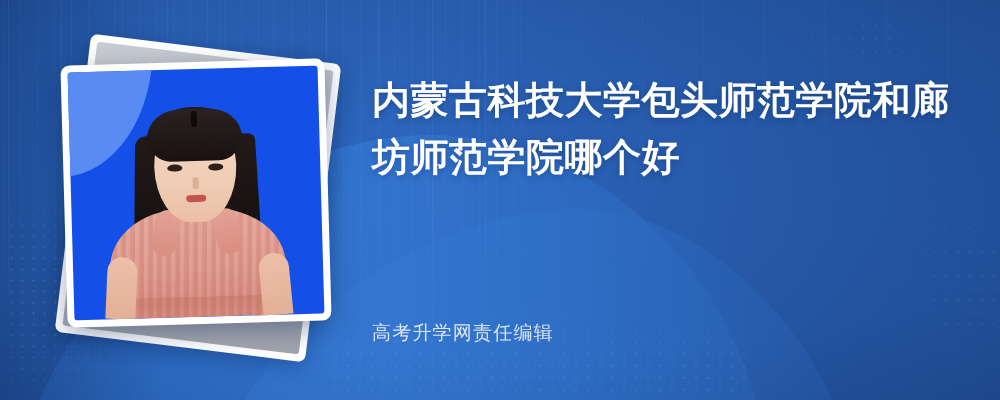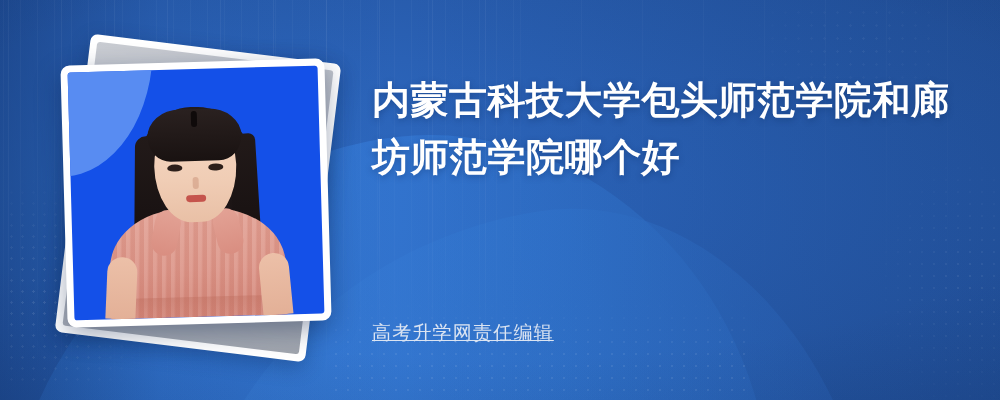--- a/index.html
+++ b/index.html
@@ -334,21 +334,20 @@
     text-shadow: 0 2px 5px rgba(10,36,85,0.35);
   }
   .author-role {
     position: absolute;
     left: 0px;
     top: 320px;
     color: #dbe4f2;
     font-size: 19px;
     font-weight: 400;
     letter-spacing: 1.2px;
-    text-decoration: underline;
   }
 </style>
 </head>
 <body>
 
 <div id="stage">
 
   <div class="bg-base"></div>
   <div class="bg-wave"></div>
   <div class="bg-wave2"></div>

